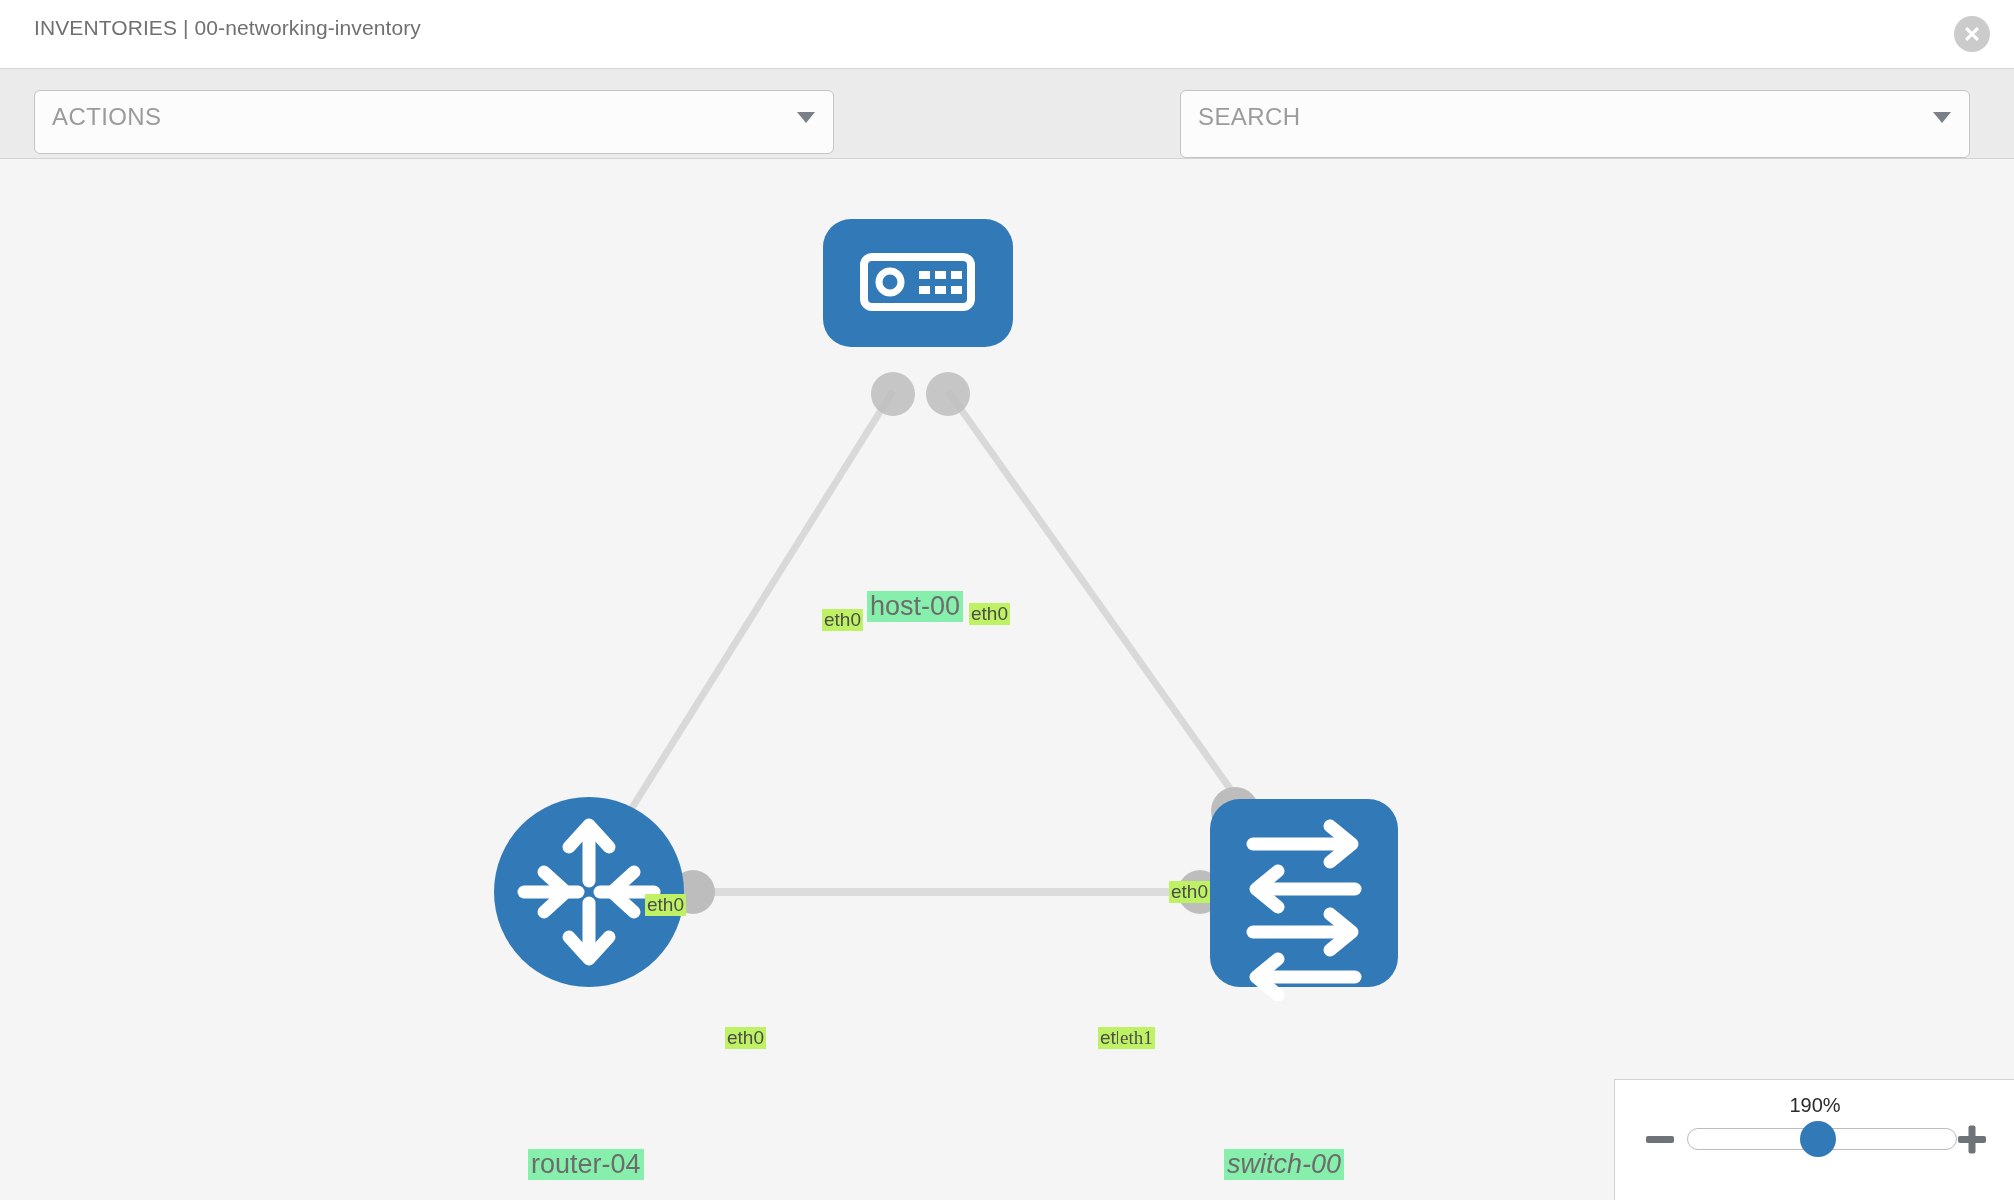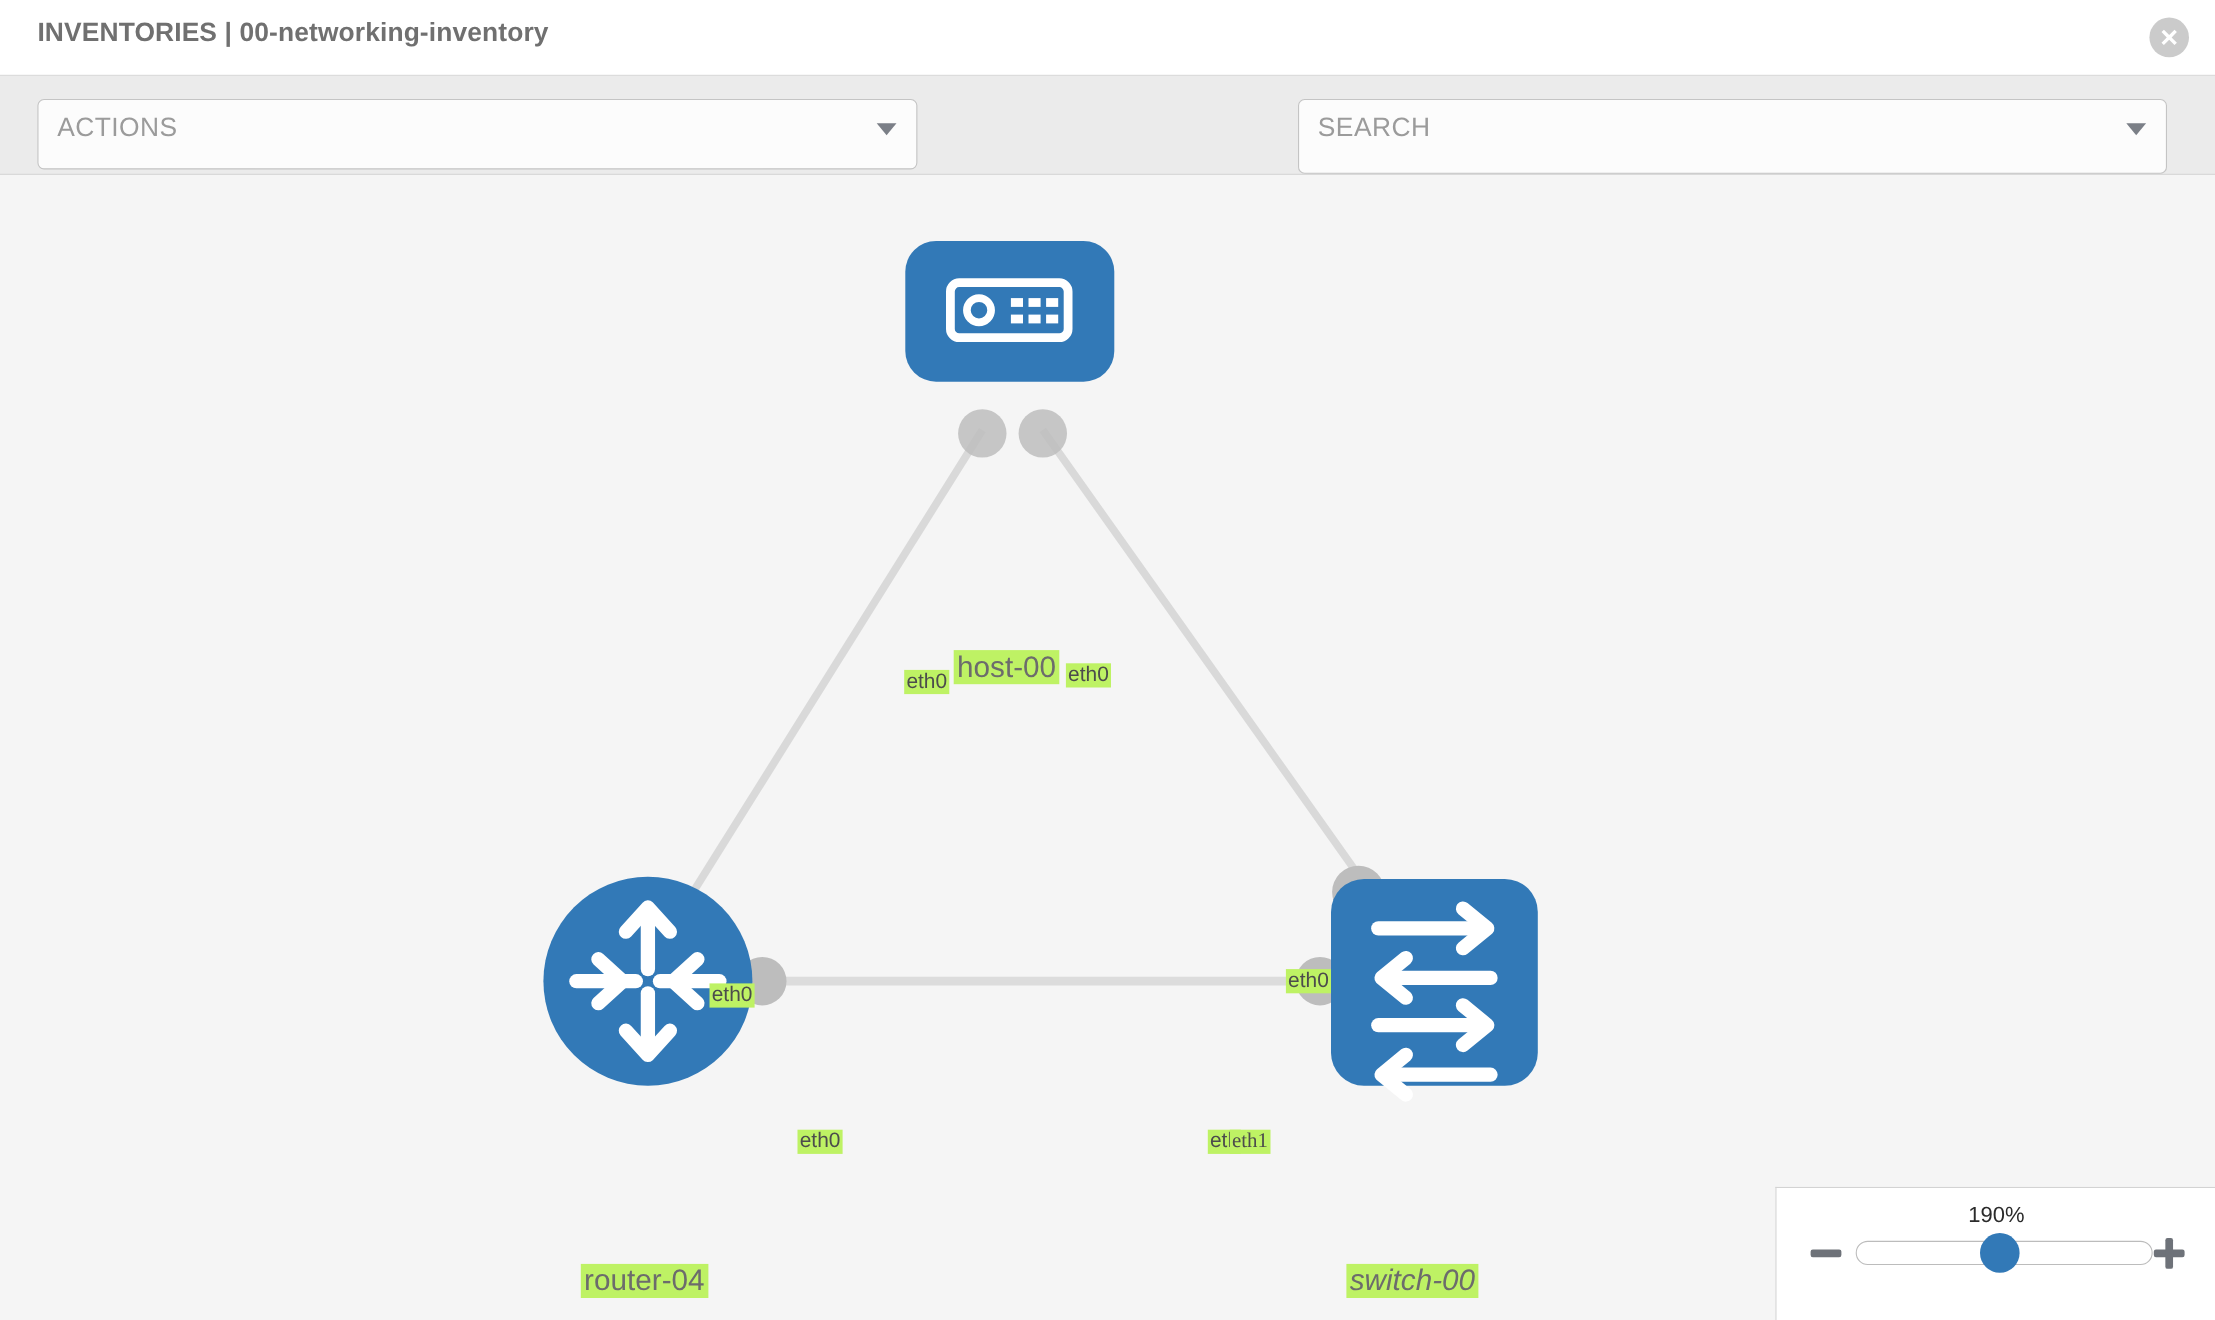--- a/index.html
+++ b/index.html
@@ -12,21 +12,21 @@
 
   
   .header {
     position: absolute; top: 0; left: 0;
     width: 2014px; height: 69px;
     background: #ffffff;
     border-bottom: 1px solid #d7d7d7;
   }
   .page-title {
     position: absolute; left: 34px; top: 16px;
-    font-size: 24px; font-weight: bold;
+    font-size: 21px; font-weight: normal;
     color: #707070;
     letter-spacing: .1px;
     white-space: nowrap;
   }
   .close-btn {
     position: absolute; right: 24px; top: 16px;
     width: 36px; height: 36px; border-radius: 50%;
     background: #cbcbcb;
     cursor: pointer;
   }
@@ -83,21 +83,21 @@
     position: absolute; top: 159px; left: 0;
     width: 2014px; height: 1041px;
     background: #f5f5f5;
     overflow: hidden;
   }
   .topology-svg { position: absolute; top: 0; left: 0; }
 
   .node-label {
     position: absolute;
     font-size: 27px; color: #6c6c6c;
-    background: #bef264;
+    background: #86efac;
     padding: 0 3px;
     white-space: nowrap;
   }
   .iface-label {
     position: absolute;
     font-size: 19px; color: #4c4c4c;
     background: #bef264;
     padding: 0 2px;
     white-space: nowrap;
   }

